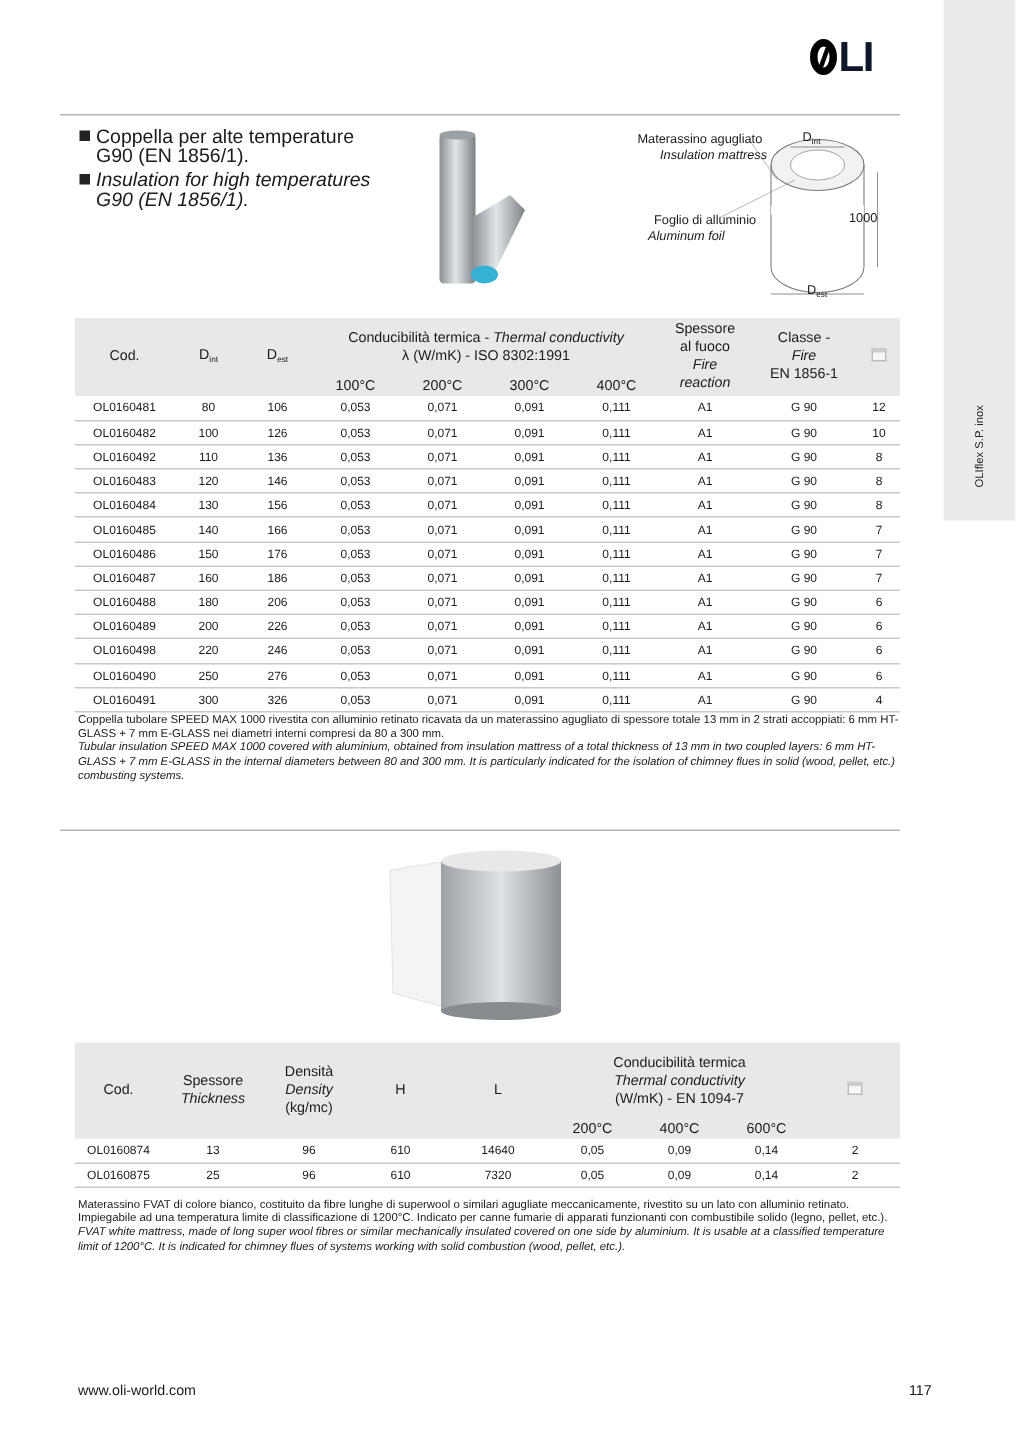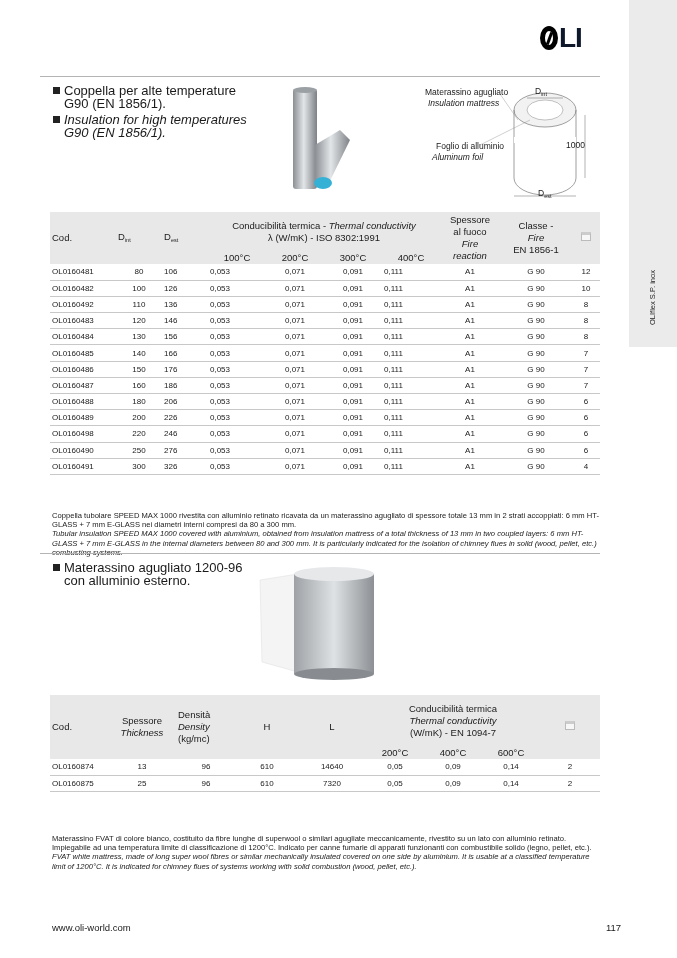--- a/index.html
+++ b/index.html
@@ -17,22 +17,22 @@
   .bullets .it { font-style: italic; }
   .photo-tube { position: absolute; left: 285px; top: 85px; width: 70px; height: 110px; }
   .diagram { position: absolute; left: 420px; top: 80px; width: 185px; height: 125px; font-size: 8.5px; }
   .diagram .lbl { position: absolute; white-space: nowrap; line-height: 11px; }
   .diagram .it { font-style: italic; }
   table.spec { position: absolute; left: 50px; border-collapse: collapse; font-size: 8px; }
   table.spec thead th { background: #e8e8e8; font-weight: normal; font-size: 9.5px; line-height: 12px; padding: 0 2px; }
   table.spec tbody td { height: 16.2px; border-bottom: 1px solid #c8c8c8; padding: 0 2px; white-space: nowrap; }
   .it { font-style: italic; }
   .c { text-align: center; }
-  .l { text-align: left; }
-  .desc { position: absolute; left: 52px; width: 552px; font-size: 7.6px; line-height: 9.2px; margin-top: 36px; }
+  .l { text-align: center; }
+  .desc { position: absolute; left: 52px; width: 552px; font-size: 7.6px; line-height: 9.2px; }
   .footer-url { position: absolute; left: 52px; top: 922px; font-size: 9.5px; }
   .footer-page { position: absolute; left: 606px; top: 922px; font-size: 9.5px; }
   .box-icon { display: inline-block; width: 10px; height: 9px; border: 1px solid #bbb; border-top: 3px solid #ccc; background: #f7f7f7; }
   .sub { font-size: 5.5px; vertical-align: -2px; }
   .roll { position: absolute; left: 258px; top: 562px; width: 120px; height: 118px; }
 </style>
 </head>
 <body>
 
 <div class="sidebar"></div>
@@ -75,21 +75,21 @@
     <line x1="156" y1="30" x2="156" y2="98" stroke="#777" stroke-width="0.7"></line>
     <path d="M94 98 A31 17 0 0 0 156 98" fill="none" stroke="#777" stroke-width="0.7"></path>
     <line x1="94" y1="60" x2="156" y2="60" stroke="#fff" stroke-width="6"></line>
     <line x1="107" y1="18" x2="143" y2="18" stroke="#666" stroke-width="0.5"></line>
     <line x1="165" y1="35" x2="165" y2="98" stroke="#666" stroke-width="0.5"></line>
     <line x1="94" y1="116" x2="156" y2="116" stroke="#666" stroke-width="0.5"></line>
     <line x1="80" y1="14" x2="98" y2="40" stroke="#888" stroke-width="0.4"></line>
     <line x1="60" y1="65" x2="110" y2="40" stroke="#888" stroke-width="0.4"></line>
   </svg>
   <div class="lbl" style="left:5px;top:7px">Materassino agugliato</div>
-  <div class="lbl it" style="left:8px;top:18px">Insulation mattress</div>
+  <div class="lbl it" style="left:20px;top:18px">Insulation mattress</div>
   <div class="lbl" style="left:16px;top:61px">Foglio di alluminio</div>
   <div class="lbl it" style="left:12px;top:72px">Aluminum foil</div>
   <div class="lbl" style="left:115px;top:6px"><span>D</span><span class="sub">int</span></div>
   <div class="lbl" style="left:146px;top:60px">1000</div>
   <div class="lbl" style="left:118px;top:108px"><span>D</span><span class="sub">est</span></div>
 </div>
 
 <table class="spec" style="top:212px;width:550px">
   <colgroup>
     <col style="width:66px">
@@ -281,24 +281,20 @@
 </table>
 
 <div class="desc" style="top:475px">
   <div>Coppella tubolare SPEED MAX 1000 rivestita con alluminio retinato ricavata da un materassino agugliato di spessore totale 13 mm in 2 strati accoppiati: 6 mm HT-GLASS + 7 mm E-GLASS nei diametri interni compresi da 80 a 300 mm.</div>
   <div class="it">Tubular insulation SPEED MAX 1000 covered with aluminium, obtained from insulation mattress of a total thickness of 13 mm in two coupled layers: 6 mm HT-GLASS + 7 mm E-GLASS in the internal diameters between 80 and 300 mm. It is particularly indicated for the isolation of chimney flues in solid (wood, pellet, etc.) combusting systems.</div>
 </div>
 
 <div class="rule" style="top:553px"></div>
 
 <div class="bullets" style="top:561px">
-  <div class="b">
-      <div>Materassino agugliato 1200-96</div>
-      <div>con alluminio esterno.</div>
-    </div>
 </div>
 
 <svg class="roll" viewBox="0 0 120 118">
   <defs>
     <linearGradient id="alu2" x1="0" x2="1">
         <stop offset="0" stop-color="#9ea2a6"></stop>
         <stop offset="0.5" stop-color="#dfe2e4"></stop>
         <stop offset="1" stop-color="#8c9094"></stop>
       </linearGradient>
   </defs>

